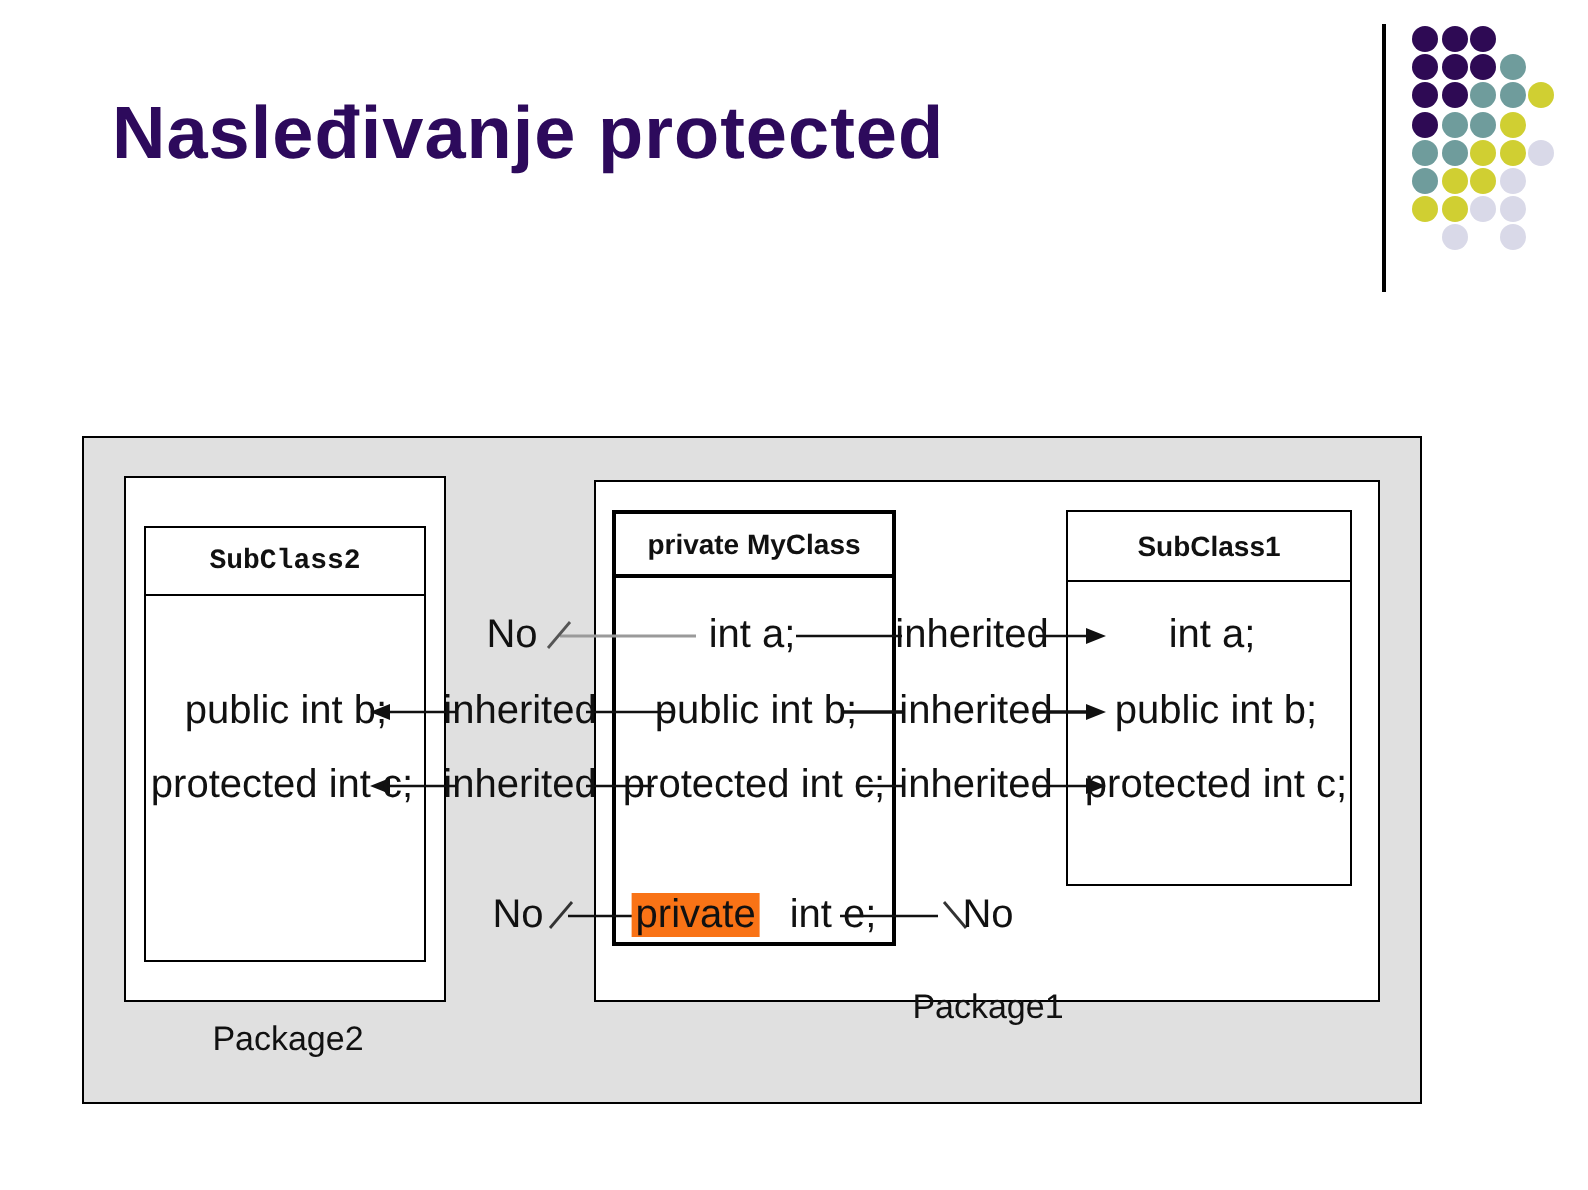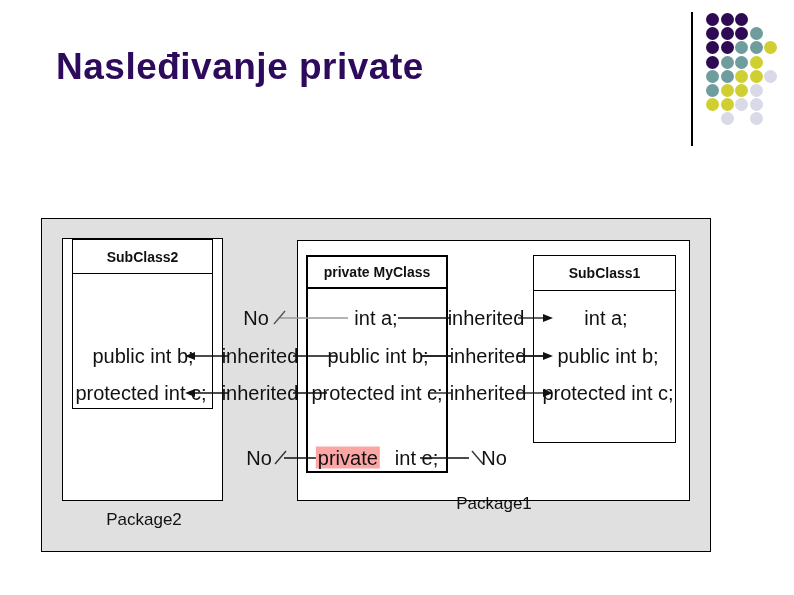--- a/index.html
+++ b/index.html
@@ -22,42 +22,42 @@
   }
   .pkg{position:absolute;background:#ffffff;border:1px solid #000;box-sizing:border-box;}
   #pkg2{left:20px;top:19px;width:161px;height:263px;}
   #pkg1{left:255px;top:21px;width:393px;height:261px;}
 
   .cls{position:absolute;background:#ffffff;border:1.5px solid #000;box-sizing:border-box;}
   .cls-title{
     border-bottom:1.5px solid #000;display:flex;align-items:center;justify-content:center;
     font-weight:bold;font-size:14px;color:#111;
   }
-  #subclass2{left:30px;top:20px;width:141px;height:170px;}
+  #subclass2{left:30px;top:44px;width:141px;height:218px;font-family:Liberation Mono, monospace;}
   #subclass2 .cls-title{height:33px;}
   #myclass{left:264px;top:36px;width:142px;height:218px;border-width:2.5px;}
   #myclass .cls-title{height:30px;border-bottom-width:2.5px;}
   #subclass1{left:491px;top:36px;width:143px;height:188px;}
   #subclass1 .cls-title{height:34px;}
 
   .links{position:absolute;left:0;top:0;width:668px;height:332px;}
   .attr{
     position:absolute;transform:translate(-50%,-50%);white-space:nowrap;
     font-size:20px;color:#111;
   }
   .pkg-label{font-size:17px;}
-  .hl{background:#fca5a5;padding:0 2px;}
+  .hl{background:#f97316;padding:0 2px;}
   .hl-rest{margin-left:15px;}
 </style>
 </head>
 <body>
 
 <div class="slide">
 
-  <h1 class="title">Nasleđivanje private</h1>
+  <h1 class="title">Nasleđivanje protected</h1>
 
   <div class="vline"></div>
   <div class="dots" id="dots">
       <div class="dot" style="left: 0px; top: 0px; background: rgb(46, 10, 84);"></div>
       <div class="dot" style="left: 14.5px; top: 0px; background: rgb(46, 10, 84);"></div>
       <div class="dot" style="left: 29px; top: 0px; background: rgb(46, 10, 84);"></div>
       <div class="dot" style="left: 0px; top: 14.2px; background: rgb(46, 10, 84);"></div>
       <div class="dot" style="left: 14.5px; top: 14.2px; background: rgb(46, 10, 84);"></div>
       <div class="dot" style="left: 29px; top: 14.2px; background: rgb(46, 10, 84);"></div>
       <div class="dot" style="left: 43.5px; top: 14.2px; background: rgb(111, 156, 156);"></div>

